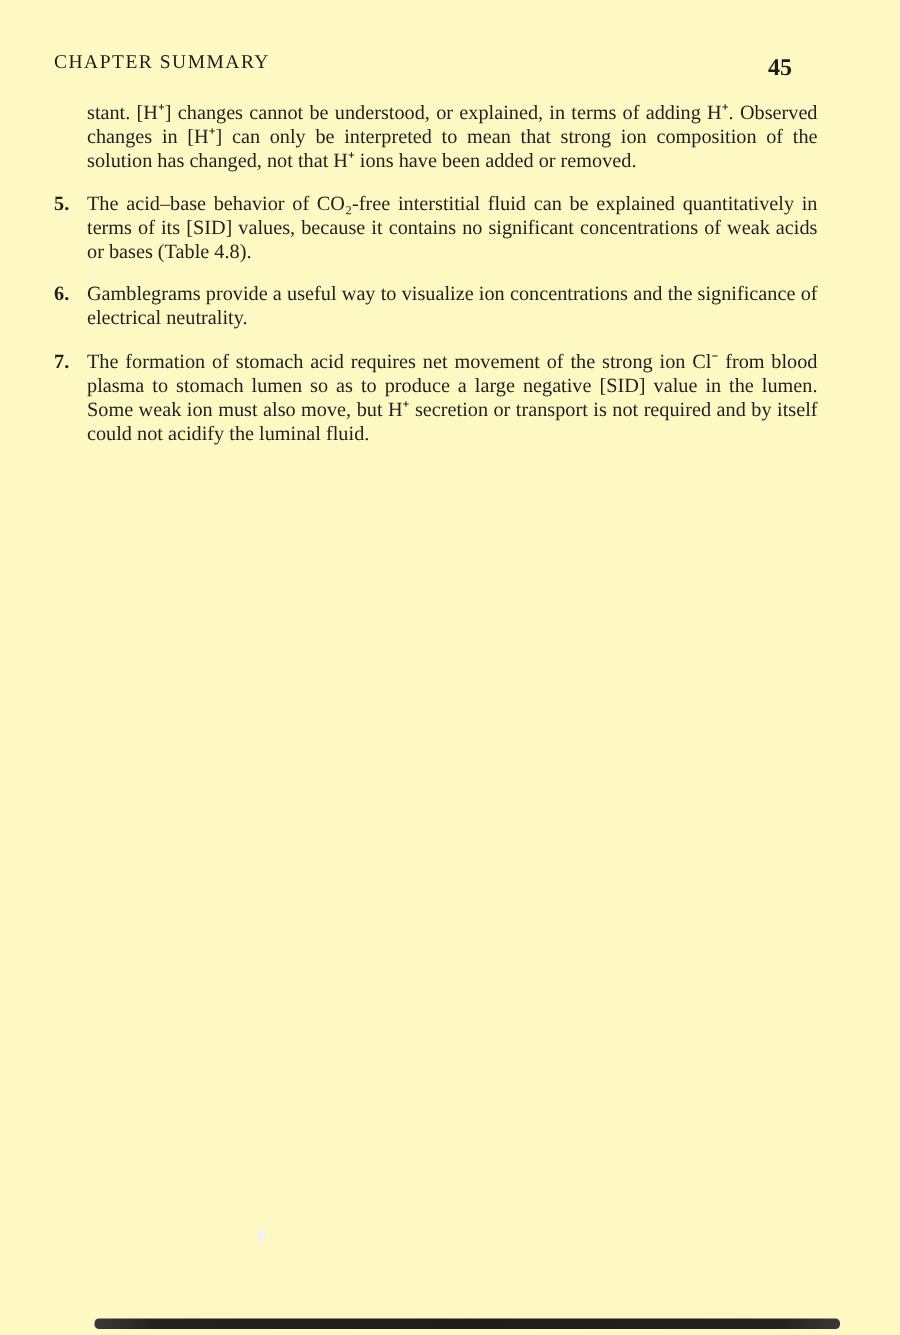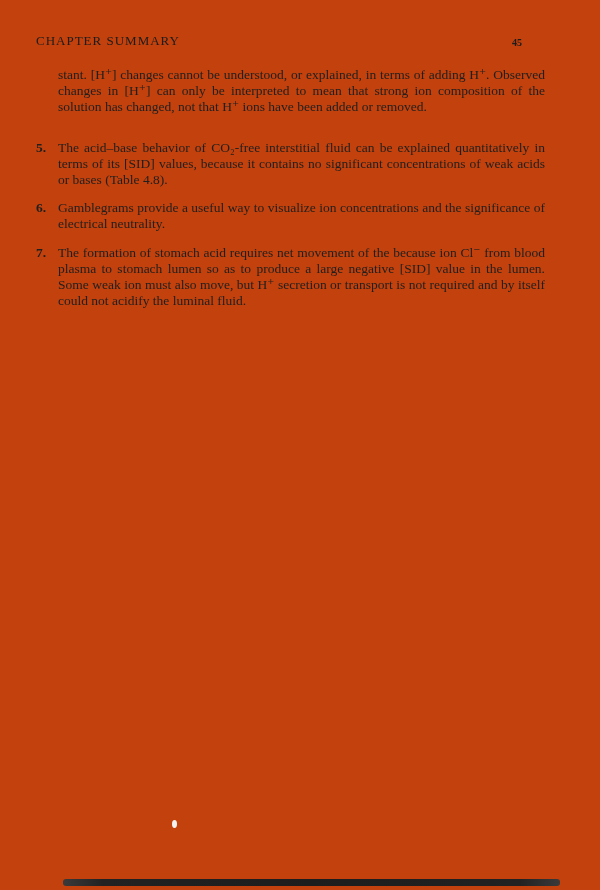--- a/index.html
+++ b/index.html
@@ -11,50 +11,51 @@
     height: 890px;
     background: #ffffff;
     font-family: "Liberation Serif", "DejaVu Serif", serif;
     color: #1f1f1f;
     position: relative;
     overflow: hidden;
   }
   .page {
     position: absolute;
     inset: 0;
-    background: #c2410c;
+    background: #fef9c3;
+    font-family: Liberation Serif, serif;
   }
   .running-head {
     position: absolute;
     top: 33px;
     left: 36px;
     font-size: 13px;
     letter-spacing: 1px;
     font-weight: 400;
     color: #1c1c1c;
     white-space: nowrap;
   }
   .page-number {
     position: absolute;
     top: 37px;
     left: 512px;
-    font-size: 10px;
+    font-size: 16px;
     font-weight: 700;
     color: #1c1c1c;
   }
   .content {
     position: absolute;
     top: 67px;
     left: 36px;
     width: 509px;
     font-size: 13.5px;
     line-height: 15.9px;
   }
   .continuation {
-    margin: 0 0 25px 22px;
+    margin: 0 0 13px 22px;
     text-align: justify;
     text-justify: inter-word;
   }
   .summary-item {
     display: flex;
     margin: 0 0 13px 0;
   }
   .summary-item .num {
     flex: none;
     width: 22px;
@@ -104,21 +105,21 @@
         <span class="txt">The acid–base behavior of CO₂-free interstitial fluid can be explained quantitatively in terms of its [SID] values, because it contains no significant concentrations of weak acids or bases (Table 4.8).</span>
       </div>
 
       <div class="summary-item">
         <span class="num">6.</span>
         <span class="txt">Gamblegrams provide a useful way to visualize ion concentrations and the significance of electrical neutrality.</span>
       </div>
 
       <div class="summary-item">
         <span class="num">7.</span>
-        <span class="txt">The formation of stomach acid requires net movement of the because ion Cl⁻ from blood plasma to stomach lumen so as to produce a large negative [SID] value in the lumen. Some weak ion must also move, but H⁺ secretion or transport is not required and by itself could not acidify the luminal fluid.</span>
+        <span class="txt">The formation of stomach acid requires net movement of the strong ion Cl⁻ from blood plasma to stomach lumen so as to produce a large negative [SID] value in the lumen. Some weak ion must also move, but H⁺ secretion or transport is not required and by itself could not acidify the luminal fluid.</span>
       </div>
 
     </div>
   </div>
 
   <div class="scan-speck"></div>
   <div class="scan-edge-bar"></div>
 
 </div>
 

